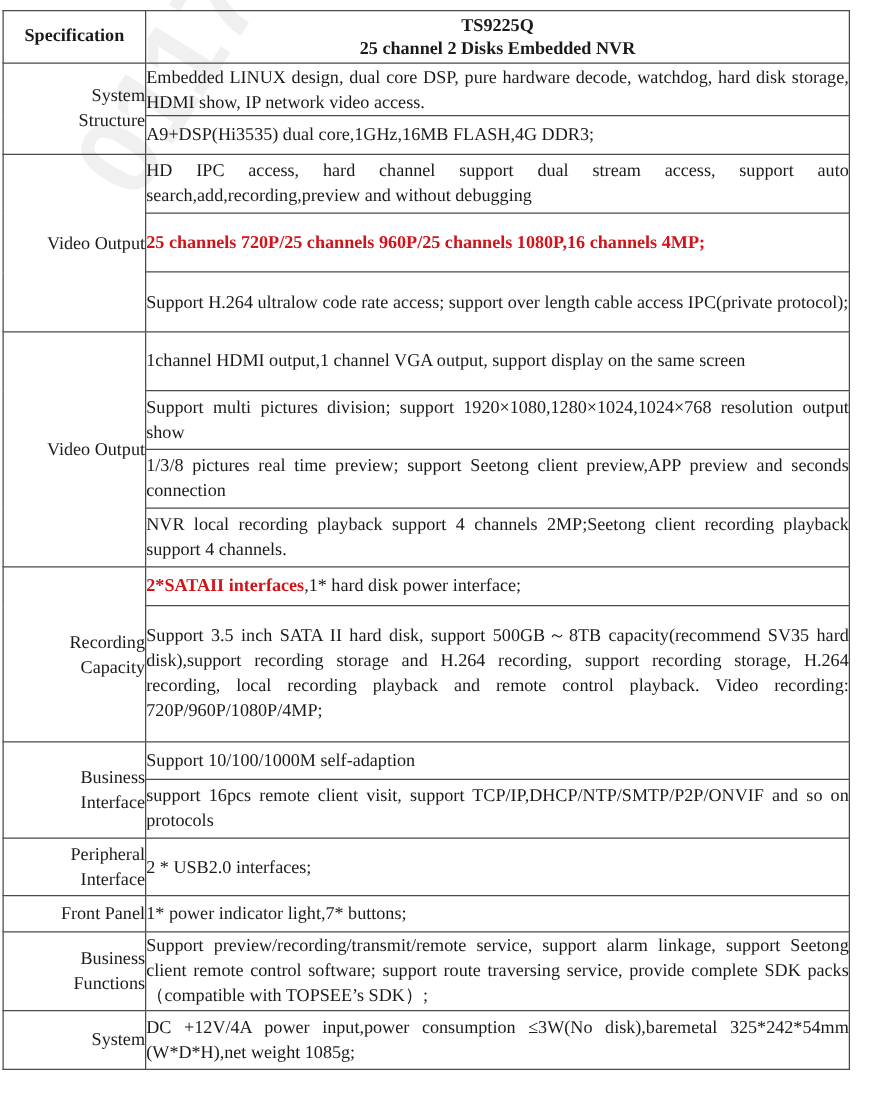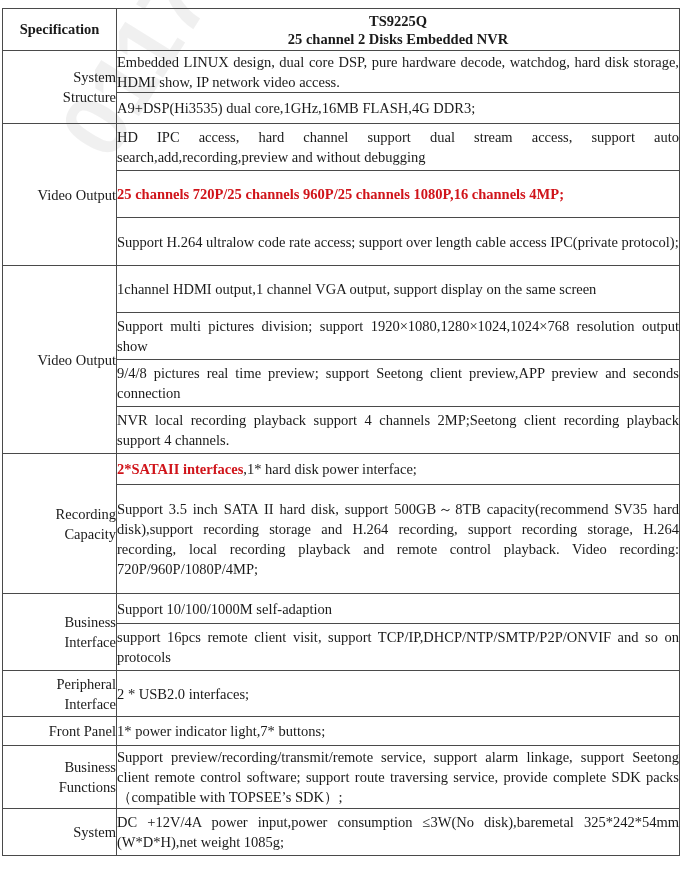--- a/index.html
+++ b/index.html
@@ -70,21 +70,21 @@
   </tr>
 
   <tr>
     <td class="label" rowspan="4">Video Output</td>
     <td class="val" style="height:46px">1channel HDMI output,1 channel VGA output, support display on the same screen</td>
   </tr>
   <tr>
     <td class="val" style="height:46px">Support multi pictures division; support 1920×1080,1280×1024,1024×768 resolution output show</td>
   </tr>
   <tr>
-    <td class="val" style="height:46px">9/4/8 pictures real time preview; support Seetong client preview,APP preview and seconds connection</td>
+    <td class="val" style="height:46px">1/3/8 pictures real time preview; support Seetong client preview,APP preview and seconds connection</td>
   </tr>
   <tr>
     <td class="val" style="height:46px">NVR local recording playback support 4 channels 2MP;Seetong client recording playback support 4 channels.</td>
   </tr>
 
   <tr>
     <td class="label" rowspan="2">
       <div>Recording</div>
       <div>Capacity</div>
     </td>

